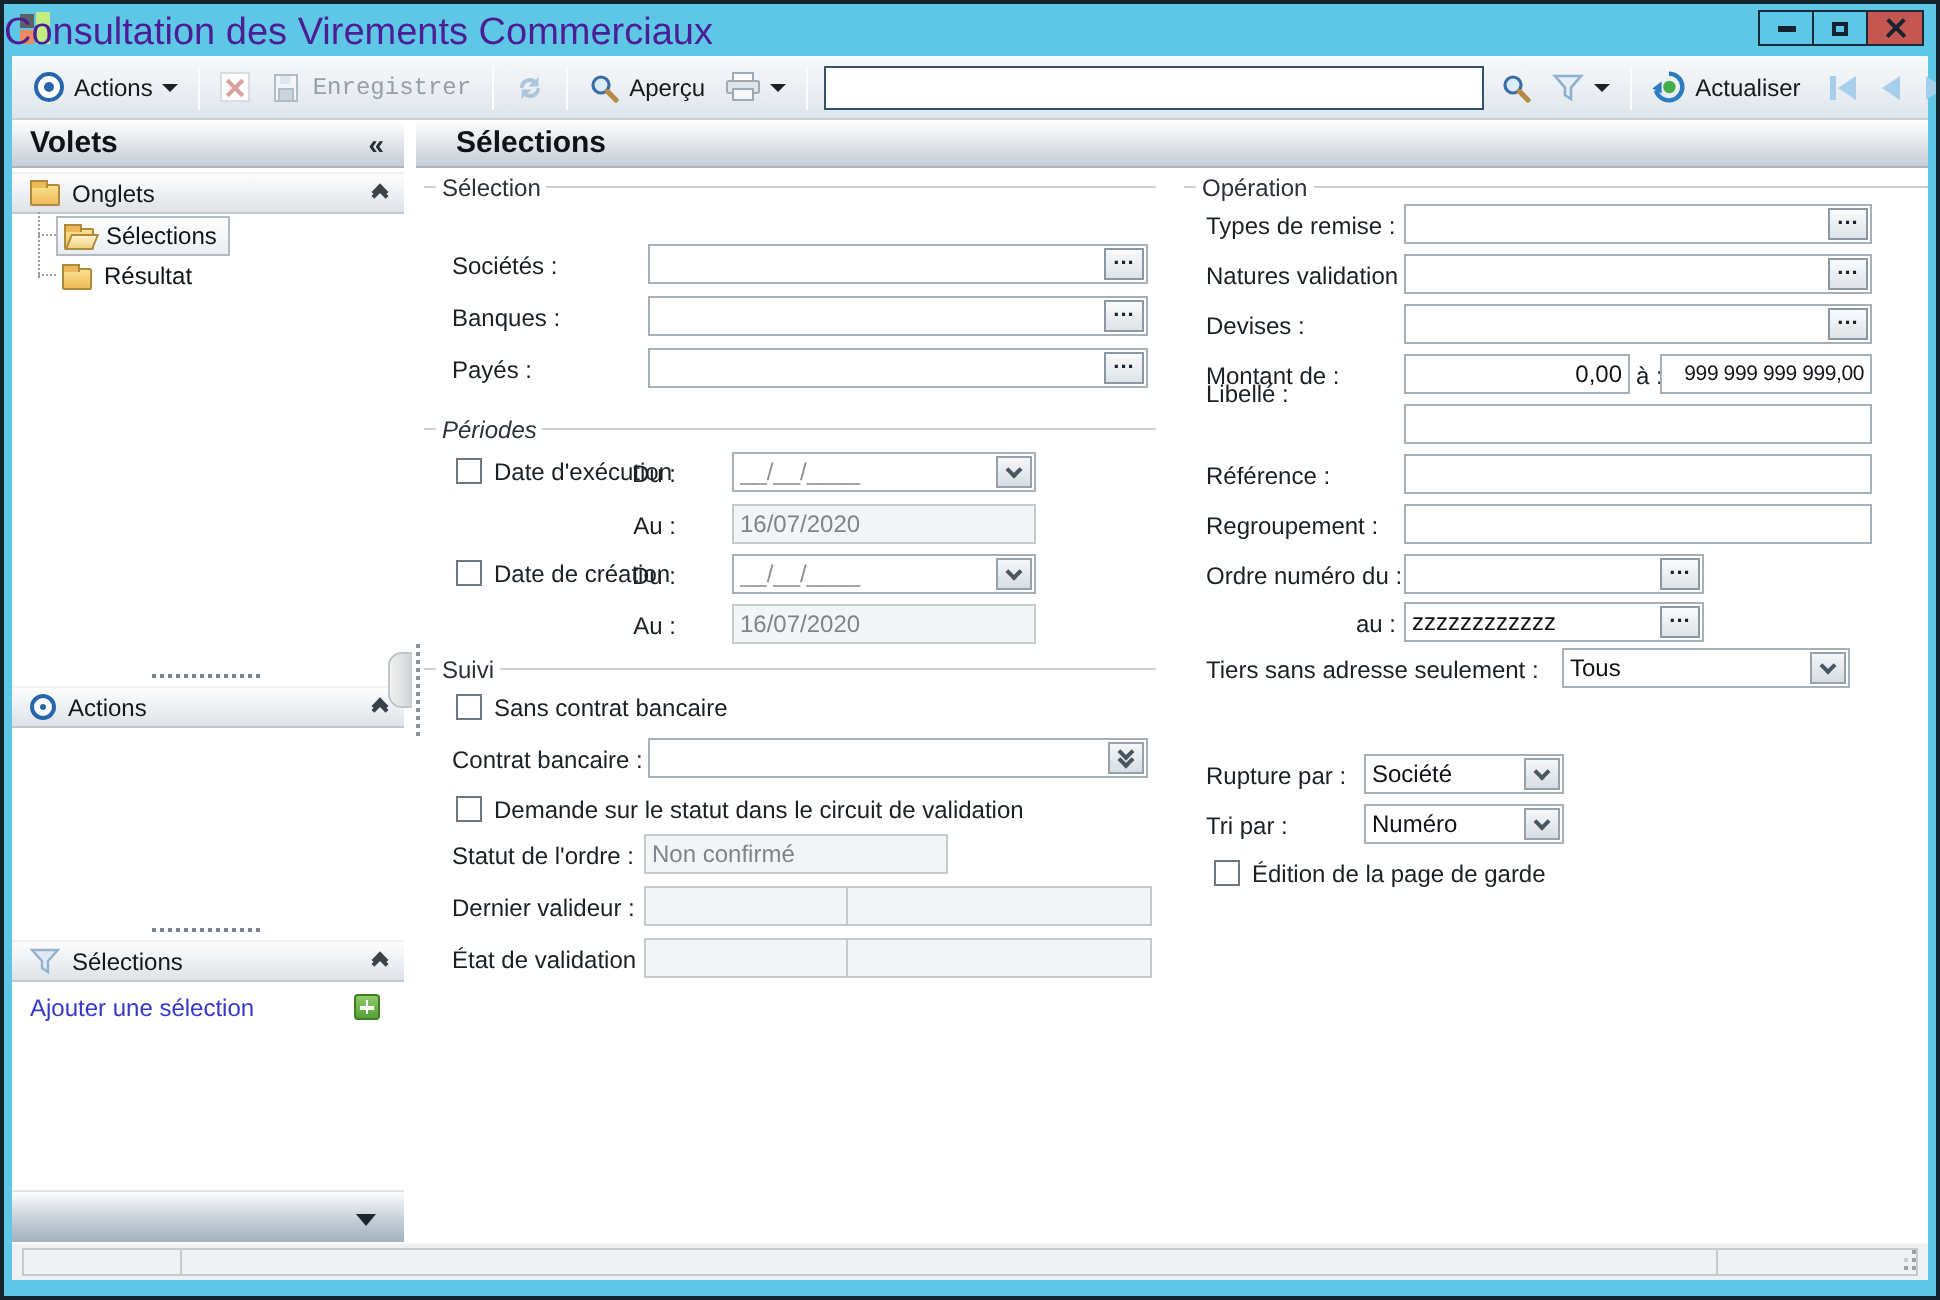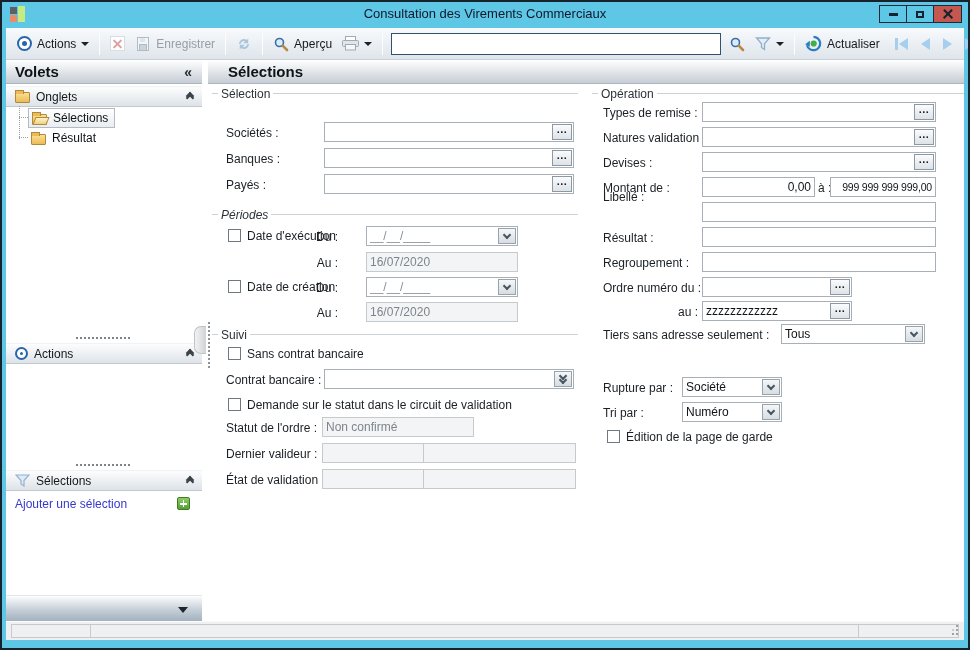--- a/index.html
+++ b/index.html
@@ -7,36 +7,36 @@
   body { font-family:"Liberation Sans", sans-serif; font-size:12px; background:#e0e0e0; }
 
   .window { position:relative; width:970px; height:650px; background:#5ec7e6; border:2px solid #16222c; overflow:hidden; }
 
   
   .titlebar { position:absolute; left:0; top:0; right:0; height:24px; }
   .app-icon { position:absolute; left:8px; top:4px; width:17px; height:17px; }
   .app-icon .sq1 { position:absolute; left:0; top:1px; width:7px; height:7px; background:#5d6165; }
   .app-icon .sq2 { position:absolute; left:0; top:9px; width:7px; height:7px; background:#ee8a63; }
   .app-icon .sq3 { position:absolute; left:8px; top:0; width:7px; height:16px; background:#c3ed82; }
-  .win-title { position:absolute; left:0; right:0; top:4px; text-align:center; font-size:13px; color:#0f172a; }
+  .win-title { position:absolute; left:0; right:0; top:4px; text-align:left; font-size:19px; color:#4c1d95; }
   .win-btns { position:absolute; right:6px; top:3px; display:flex; border:1px solid #1b2a36; height:18px; }
   .win-btn { width:27px; height:16px; display:flex; align-items:center; justify-content:center; border-right:1px solid #1b2a36; position:relative; }
   .win-btn:last-child { border-right:none; }
   .win-btn.close { background:#c4574f; }
   .glyph-min { width:9px; height:3px; background:#14232e; }
   .glyph-max { width:8px; height:7px; border:2px solid #14232e; background:transparent; }
   .glyph-x { position:relative; width:10px; height:10px; }
   .glyph-x::before,.glyph-x::after { content:""; position:absolute; left:-1px; top:4px; width:12px; height:2.4px; background:#14232e; }
   .glyph-x::before { transform:rotate(45deg); } .glyph-x::after { transform:rotate(-45deg); }
 
   
   .toolbar { position:absolute; left:4px; top:26px; right:4px; height:32px; background:linear-gradient(#f8fafc,#dfe5eb); border-bottom:1px solid #c8d0d8; display:flex; align-items:center; padding-left:6px; }
   .tb-sep { width:1px; height:22px; background:#b4bdc7; border-right:1px solid #fdfdfd; margin:0 5px; flex:none; }
   .tb-item { display:flex; align-items:center; gap:5px; padding:0 5px; height:26px; flex:none; color:#16191d; }
-  .tb-label-dis { color:#969ea6; }
+  .tb-label-dis { color:#969ea6;font-family:Liberation Mono, monospace; }
   .caret-down { width:0; height:0; border-left:4px solid transparent; border-right:4px solid transparent; border-top:4px solid #1c2126; }
   .icon-target { width:15px; height:15px; border-radius:50%; border:2px solid #2766ad; background:#fff; position:relative; flex:none; }
   .icon-target::after { content:""; position:absolute; inset:3px; background:#2766ad; border-radius:50%; }
   .icon-target.small { width:13px; height:13px; }
   .icon-xdis { width:15px; height:15px; background:#fdfdfd; border:1px solid #d9dde1; position:relative; flex:none; }
   .icon-xdis::before,.icon-xdis::after { content:""; position:absolute; left:1px; top:5.5px; width:11px; height:2px; background:#dda0a0; }
   .icon-xdis::before { transform:rotate(45deg); } .icon-xdis::after { transform:rotate(-45deg); }
   .search-box { width:330px; height:22px; border:1px solid #33516c; background:#fff; margin:0 3px; font:inherit; padding:0 4px; flex:none; }
   .nav-group { display:flex; align-items:center; gap:13px; margin-left:10px; }
   .tri-l { width:0; height:0; border-top:6px solid transparent; border-bottom:6px solid transparent; border-right:9px solid #a5cfec; }
@@ -382,21 +382,21 @@
       <div class="wrap" style="left:492px; top:68px; width:234px;">
         <input value="" style="">
         <span class="ell">...</span>
       </div>
       <span class="flabel" style="left:393px; top:97px;">Montant de :</span>
       <input class="inp num" style="left: 492px; top: 93px; width: 113px;" value="0,00">
       <span class="flabel" style="left:608px; top:97px;">à :</span>
       <input class="inp num" style="left: 620px; top: 93px; width: 106px; font-size: 10.5px; letter-spacing: -0.2px;" value="999 999 999 999,00">
       <span class="flabel" style="left:393px; top:106px;">Libellé :</span>
       <input class="inp" style="left: 492px; top: 118px; width: 234px;" value="">
-      <span class="flabel" style="left:393px; top:147px;">Résultat :</span>
+      <span class="flabel" style="left:393px; top:147px;">Référence :</span>
       <input class="inp" style="left: 492px; top: 143px; width: 234px;" value="">
       <span class="flabel" style="left:393px; top:172px;">Regroupement :</span>
       <input class="inp" style="left: 492px; top: 168px; width: 234px;" value="">
       <span class="flabel" style="left:393px; top:197px;">Ordre numéro du :</span>
       <div class="wrap" style="left:492px; top:193px; width:150px;">
         <input value="" style="">
         <span class="ell">...</span>
       </div>
       <span class="flabel r" style="left:462px; top:221px; width:26px;">au :</span>
       <div class="wrap" style="left:492px; top:217px; width:150px;">

